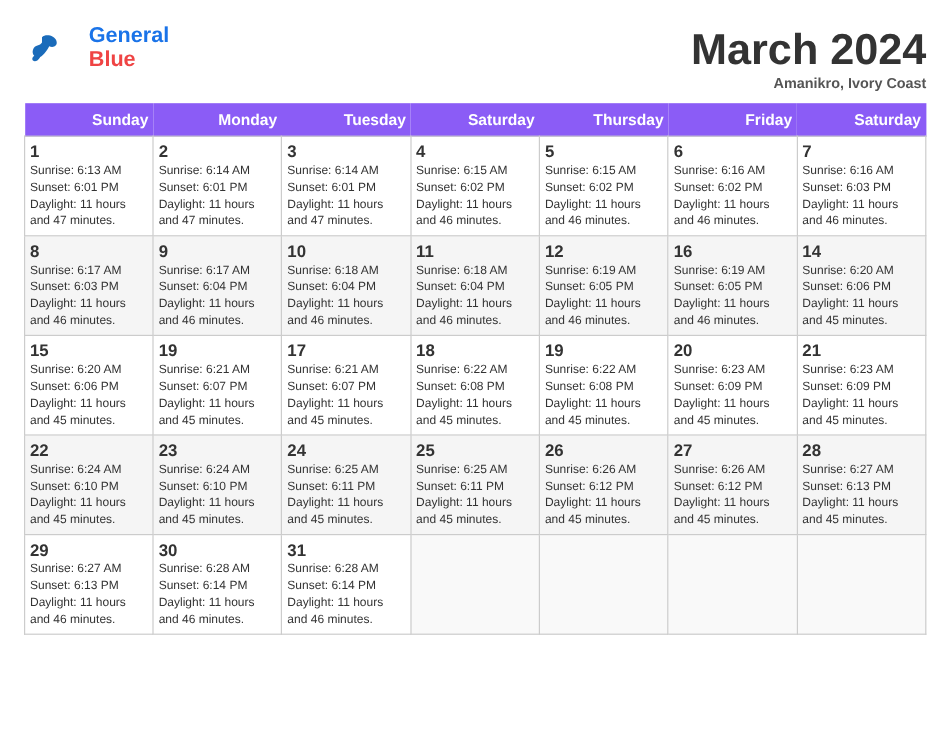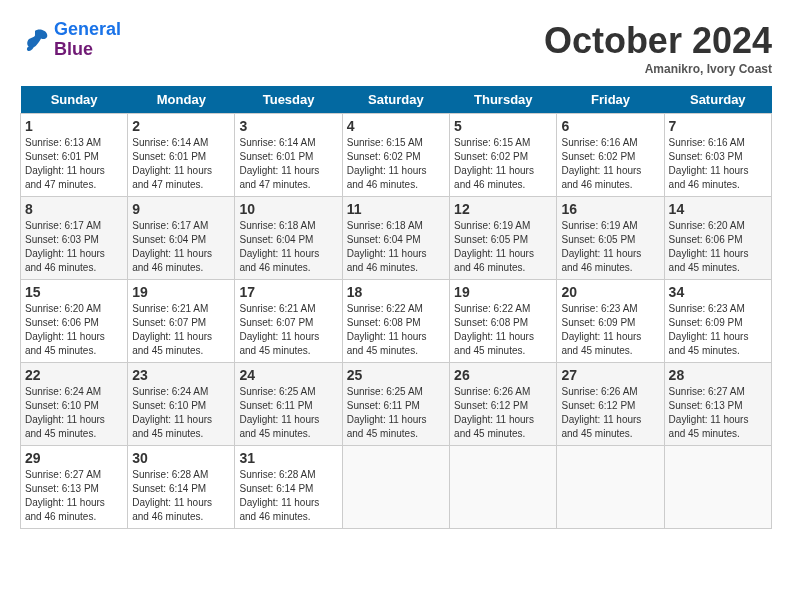--- a/index.html
+++ b/index.html
@@ -19,20 +19,21 @@
     .logo {
       display: flex;
       align-items: center;
       gap: 4px;
     }
     .logo-text {
       font-size: 18px;
       font-weight: bold;
       color: #333;
       line-height: 1.1;
+      margin-left: 20px;
     }
     .logo-text span {
       color: #1a73e8;
     }
     .logo-bird {
       width: 30px;
       height: 30px;
     }
     .title-area {
       text-align: right;
@@ -46,24 +47,24 @@
       font-size: 12px;
       color: #555;
       font-weight: bold;
     }
     table {
       width: 100%;
       border-collapse: collapse;
       font-size: 11px;
     }
     thead tr th {
-      background-color: #0369a1;
+      background-color: #8b5cf6;
       color: #fff;
       padding: 6px 4px;
-      text-align: center;
+      text-align: right;
       font-size: 13px;
       font-weight: bold;
     }
     tbody tr td {
       border: 1px solid #ccc;
       vertical-align: top;
       padding: 4px;
       width: 108px;
       min-height: 80px;
       background: #fff;
@@ -92,25 +93,25 @@
 <body>
 
 <div class="header-area">
   <div class="logo">
     <svg class="logo-bird" viewBox="0 0 40 40" xmlns="http://www.w3.org/2000/svg">
       <path d="M20 8 C24 4, 34 6, 36 12 C38 18, 32 20, 28 18 C26 22, 22 28, 18 30 C14 32, 8 28, 10 22 C12 16, 18 18, 20 14 Z" fill="#1a6bba"></path>
       <path d="M18 30 C16 34, 12 36, 10 34 C8 32, 10 28, 14 28 Z" fill="#1a6bba"></path>
     </svg>
     <div>
       <div class="logo-text"><span>General</span></div>
-      <div class="logo-text"><span style="color:#701a75">Blue</span></div>
+      <div class="logo-text"><span style="color:#ef4444">Blue</span></div>
     </div>
   </div>
   <div class="title-area">
-    <div class="month-title">October 2024</div>
+    <div class="month-title">March 2024</div>
     <div class="location-title">Amanikro, Ivory Coast</div>
   </div>
 </div>
 
 <table>
   <thead>
     <tr>
       <th>Sunday</th>
       <th>Monday</th>
       <th>Tuesday</th>
@@ -200,21 +201,21 @@
       </td>
         <td>
         <span class="day-number">19</span>
         <span class="day-info">Sunrise: 6:22 AM<br>Sunset: 6:08 PM<br>Daylight: 11 hours and 45 minutes.</span>
       </td>
         <td>
         <span class="day-number">20</span>
         <span class="day-info">Sunrise: 6:23 AM<br>Sunset: 6:09 PM<br>Daylight: 11 hours and 45 minutes.</span>
       </td>
         <td>
-        <span class="day-number">34</span>
+        <span class="day-number">21</span>
         <span class="day-info">Sunrise: 6:23 AM<br>Sunset: 6:09 PM<br>Daylight: 11 hours and 45 minutes.</span>
       </td>
       </tr>
       <tr>
         <td>
         <span class="day-number">22</span>
         <span class="day-info">Sunrise: 6:24 AM<br>Sunset: 6:10 PM<br>Daylight: 11 hours and 45 minutes.</span>
       </td>
         <td>
         <span class="day-number">23</span>

